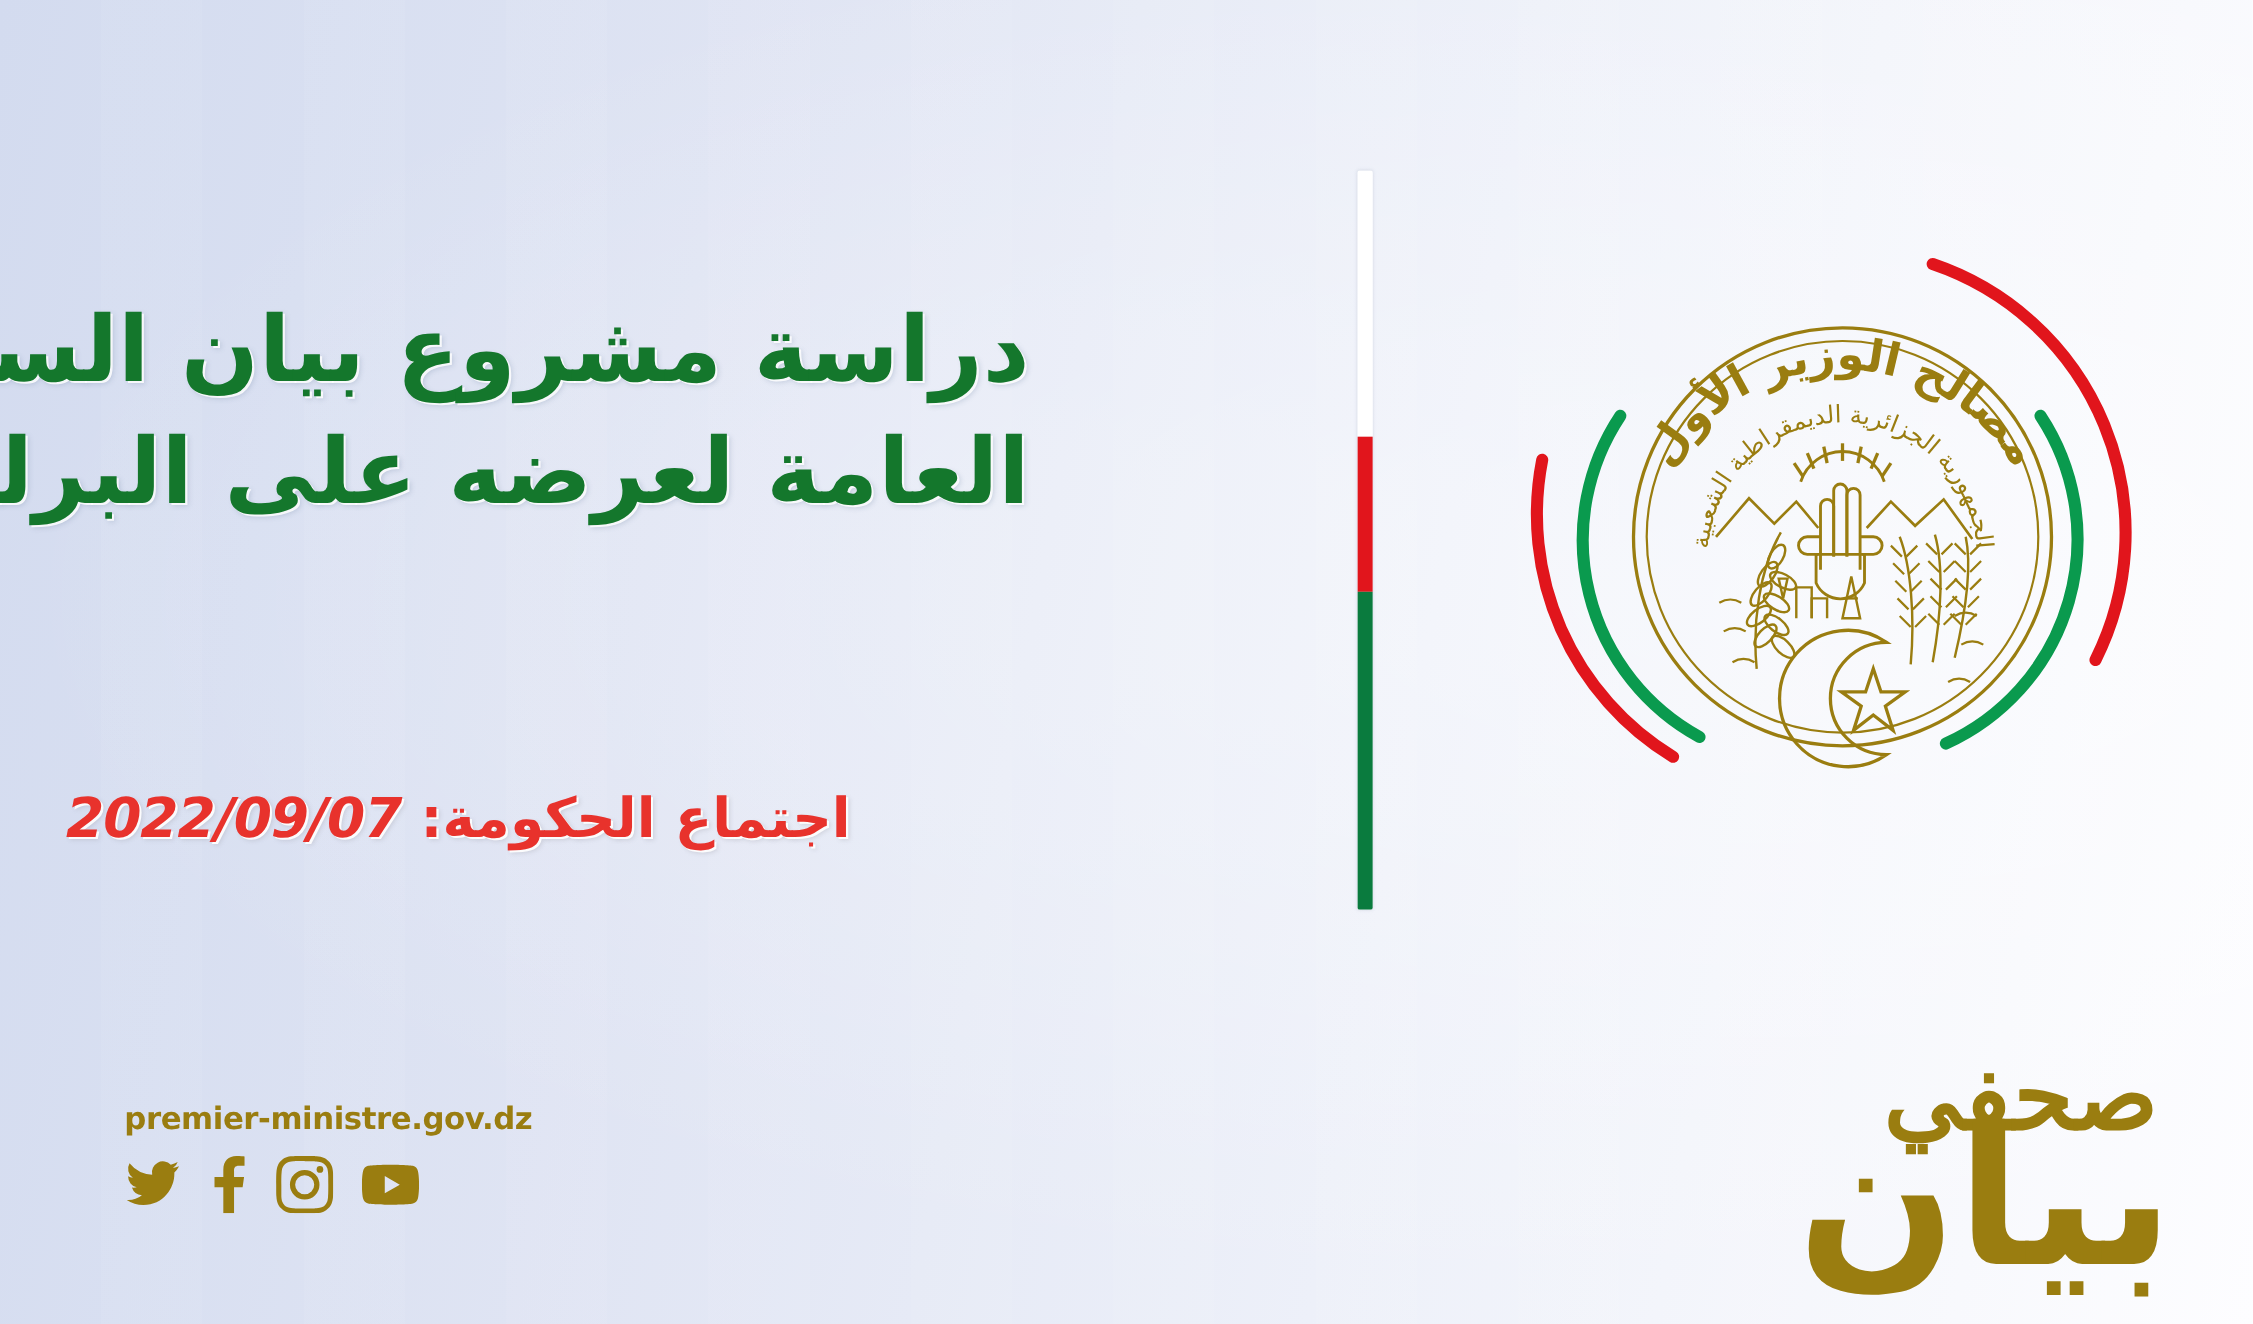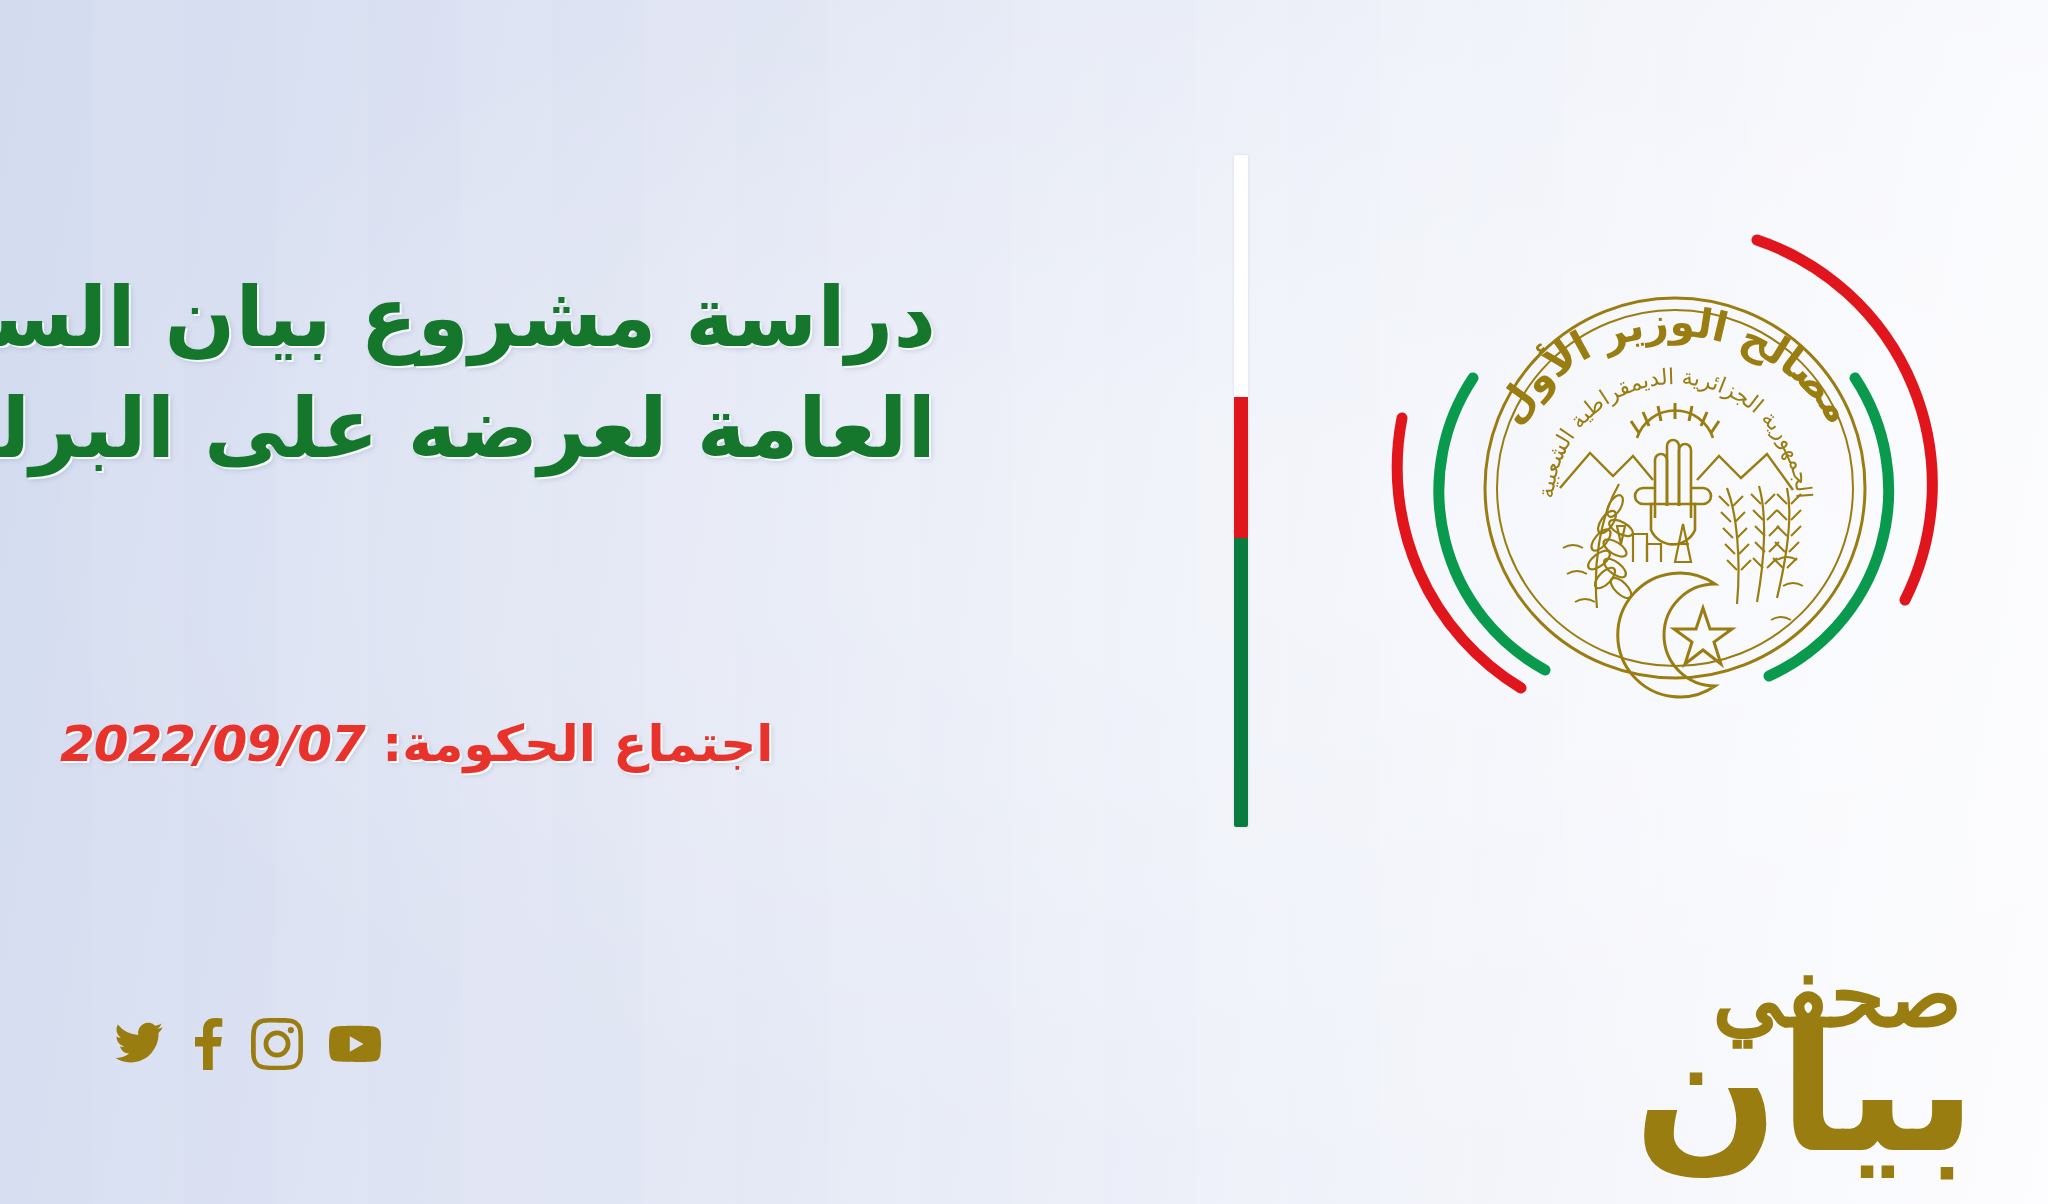--- a/index.html
+++ b/index.html
@@ -300,20 +300,21 @@
           <path d="M190,414 q 10,-6 20,0"></path>
           <path d="M392,372 q 10,-6 20,0"></path>
           <path d="M398,398 q 10,-6 20,0"></path>
           <path d="M386,432 q 10,-6 20,0"></path>
         </g>
       </g>
     </svg>
   </div>
 
   <div id="footer-left">
+    <div id="site-url">premier-ministre.gov.dz</div>
 
     <div id="social-row">
 
       <a class="social-link" href="#" style="text-decoration:none">
         <svg class="social-icon tw" viewBox="0 0 24 24">
           <path d="M23 4.3a9.2 9.2 0 0 1-2.6.7 4.6 4.6 0 0 0 2-2.5 9.2 9.2 0 0 1-2.9 1.1 4.6 4.6 0 0 0-7.8 4.2A13 13 0 0 1 2.2 3a4.6 4.6 0 0 0 1.4 6.1 4.5 4.5 0 0 1-2-.6v.1a4.6 4.6 0 0 0 3.6 4.5 4.6 4.6 0 0 1-2 .1 4.6 4.6 0 0 0 4.2 3.2A9.2 9.2 0 0 1 1 18.4 13 13 0 0 0 8 20.5c8.4 0 13-7 13-13V6.9A9.3 9.3 0 0 0 23 4.3z"></path>
         </svg>
       </a>
 
       <a class="social-link" href="#" style="text-decoration:none">

